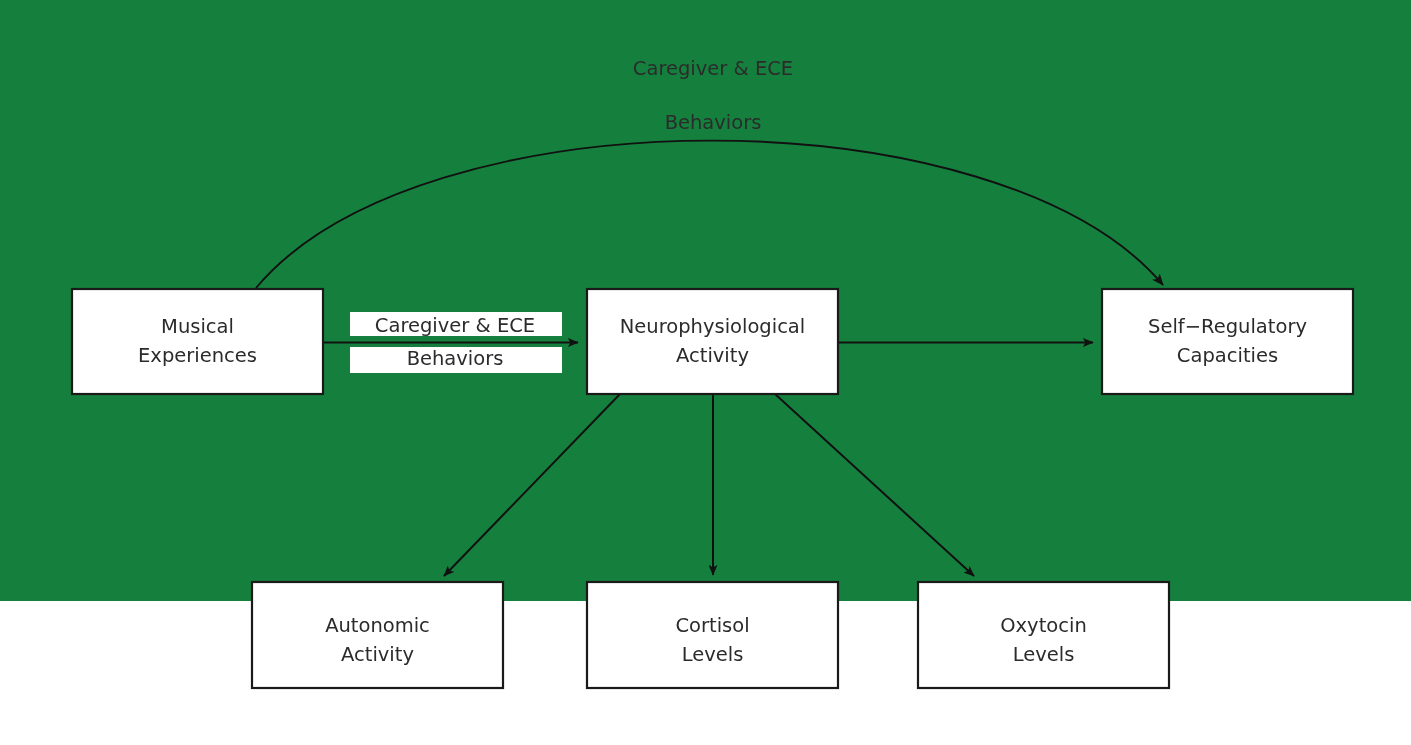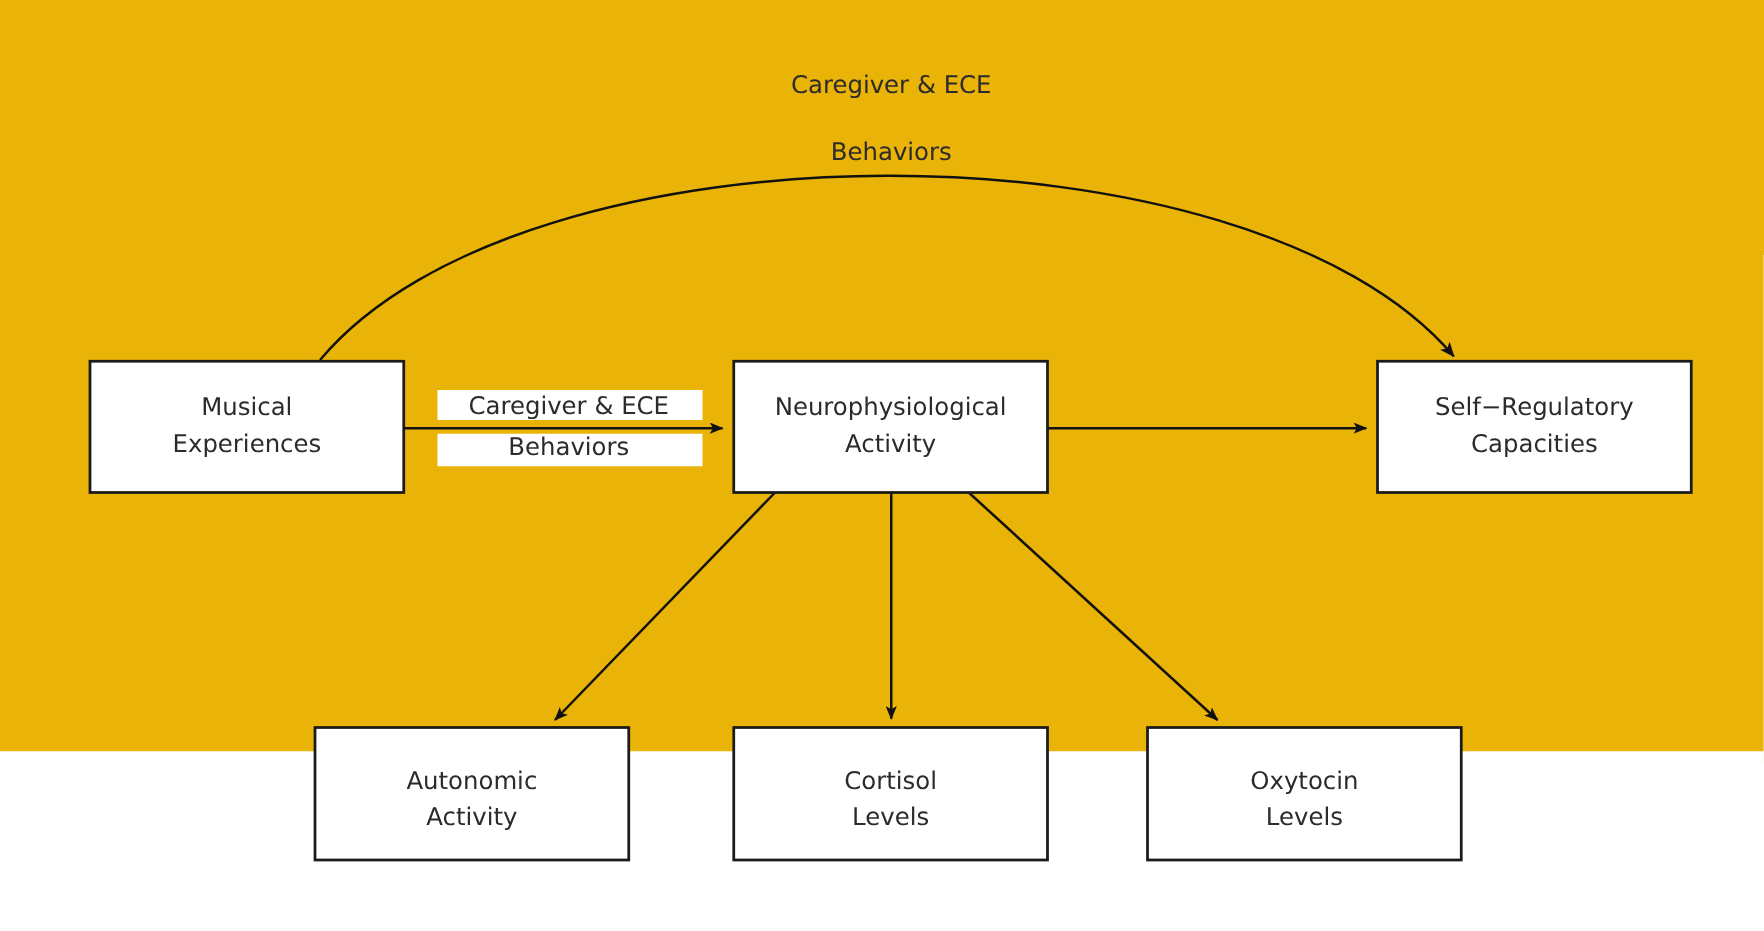--- a/index.html
+++ b/index.html
@@ -10,21 +10,21 @@
   body {
     width: 1411px;
     height: 745px;
     font-family: "DejaVu Sans", "Liberation Sans", sans-serif;
     overflow: hidden;
   }
   #diagram-root {
     position: relative;
     width: 1411px;
     height: 601px;
-    background: #eab308;
+    background: #15803d;
   }
   svg#diagram-svg {
     position: absolute;
     top: 0;
     left: 0;
     width: 1411px;
     height: 745px;
     display: block;
   }
   .node-rect {

